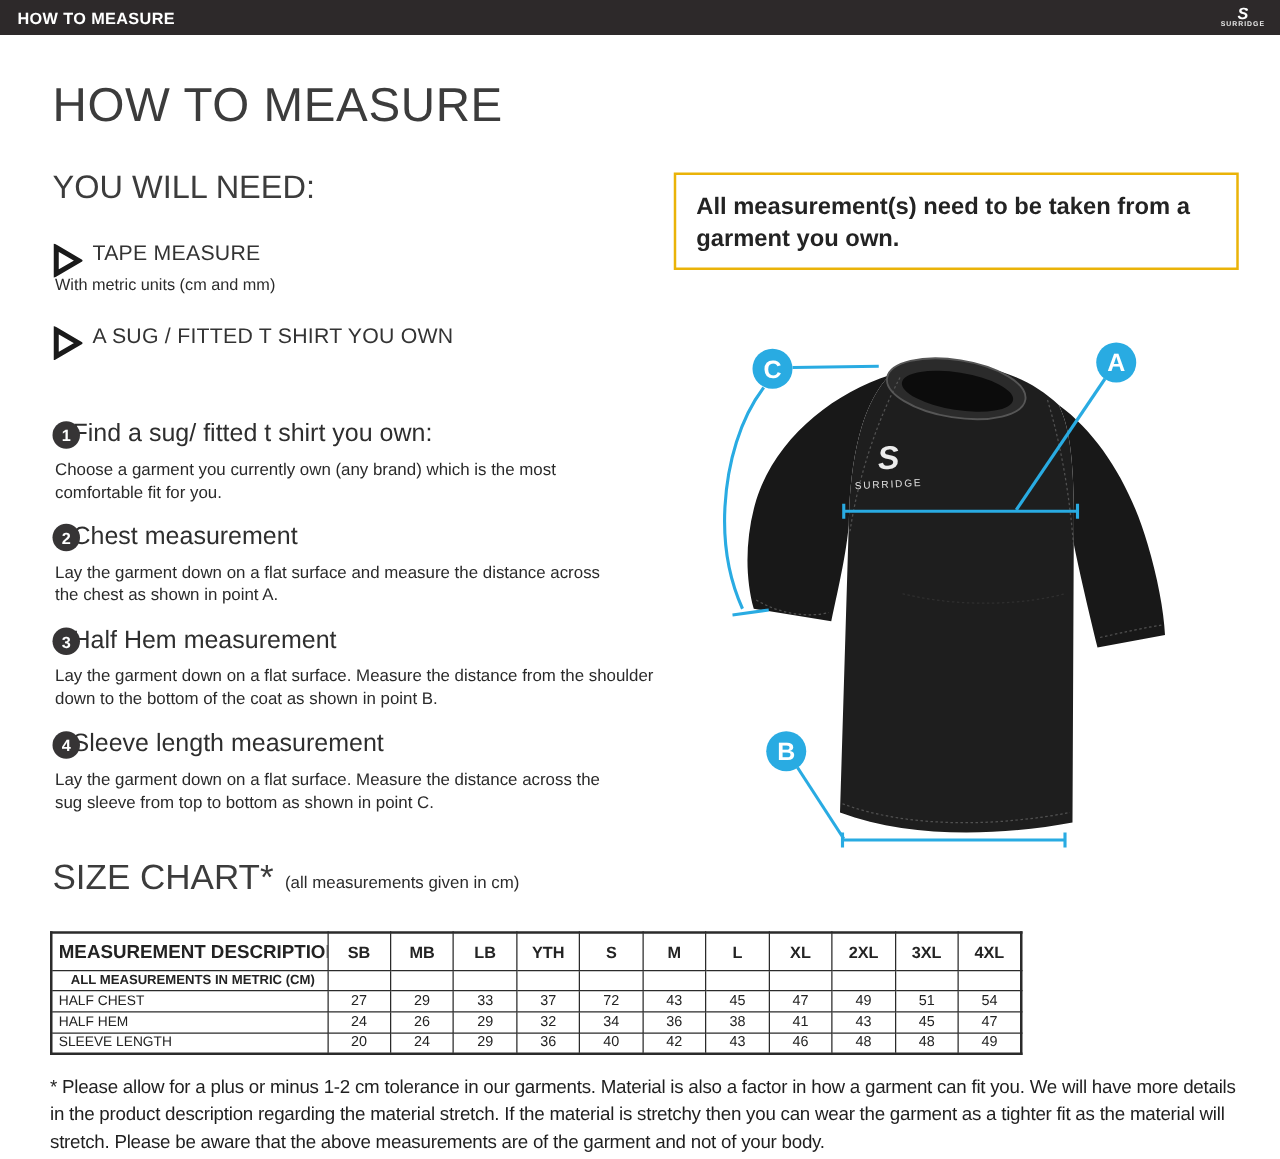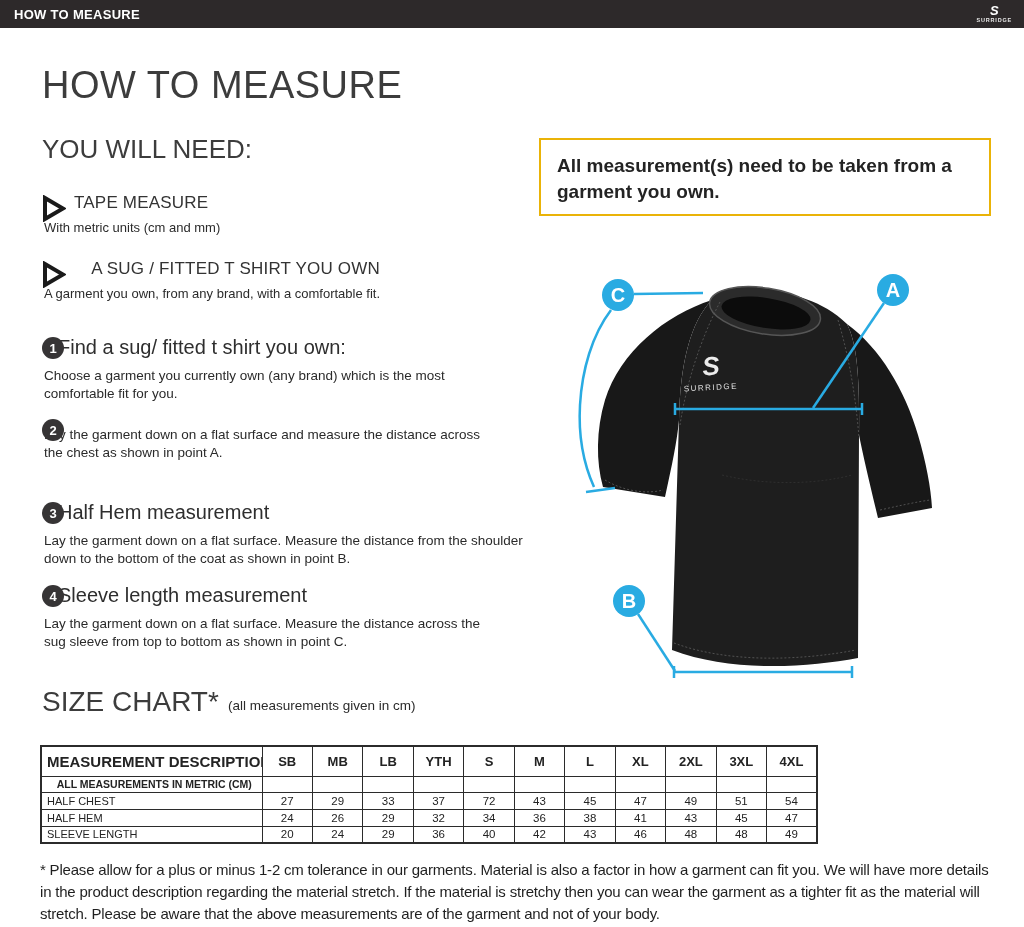--- a/index.html
+++ b/index.html
@@ -74,31 +74,31 @@
     <div class="need-sub">With metric units (cm and mm)</div>
   </div>
 
   <div class="abs ywn-heading">YOU WILL NEED:</div>
 
   <div class="abs need-item need2">
     <svg class="tri" width="24" height="27" viewBox="0 0 24 27">
       <path d="M3,3 L21,13.5 L3,24 Z" fill="#ffffff" stroke="#1a1a1a" stroke-width="4" stroke-linejoin="miter"></path>
     </svg>
     <div class="need-label">A SUG / FITTED T SHIRT YOU OWN</div>
-    <div class="need-sub">A garment you own, from any brand, with a comfortable fit.</div>
   </div>
 
   <div class="step" style="top:336px;">
     <div class="step-num">1</div>
     <div class="step-heading">Find a sug/ fitted t shirt you own:</div>
     <div class="step-body" style="width:440px;">Choose a garment you currently own (any brand) which is the most comfortable fit for you.</div>
   </div>
 
   <div class="step" style="top:418px;">
     <div class="step-num">2</div>
+    <div class="step-heading">Chest measurement</div>
     <div class="step-body" style="width:450px;">Lay the garment down on a flat surface and measure the distance across the chest as shown in point A.</div>
   </div>
 
   <div class="step" style="top:501px;">
     <div class="step-num">3</div>
     <div class="step-heading">Half Hem measurement</div>
     <div class="step-body" style="width:490px;">Lay the garment down on a flat surface. Measure the distance from the shoulder down to the bottom of the coat as shown in point B.</div>
   </div>
 
   <div class="step" style="top:584px;">

